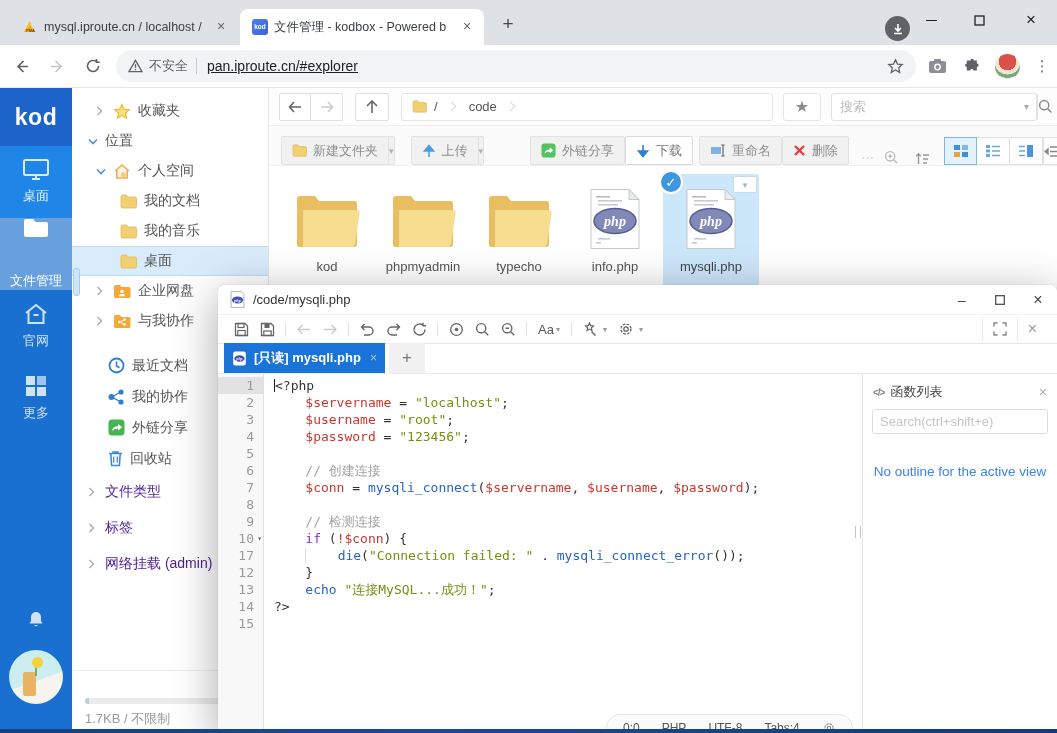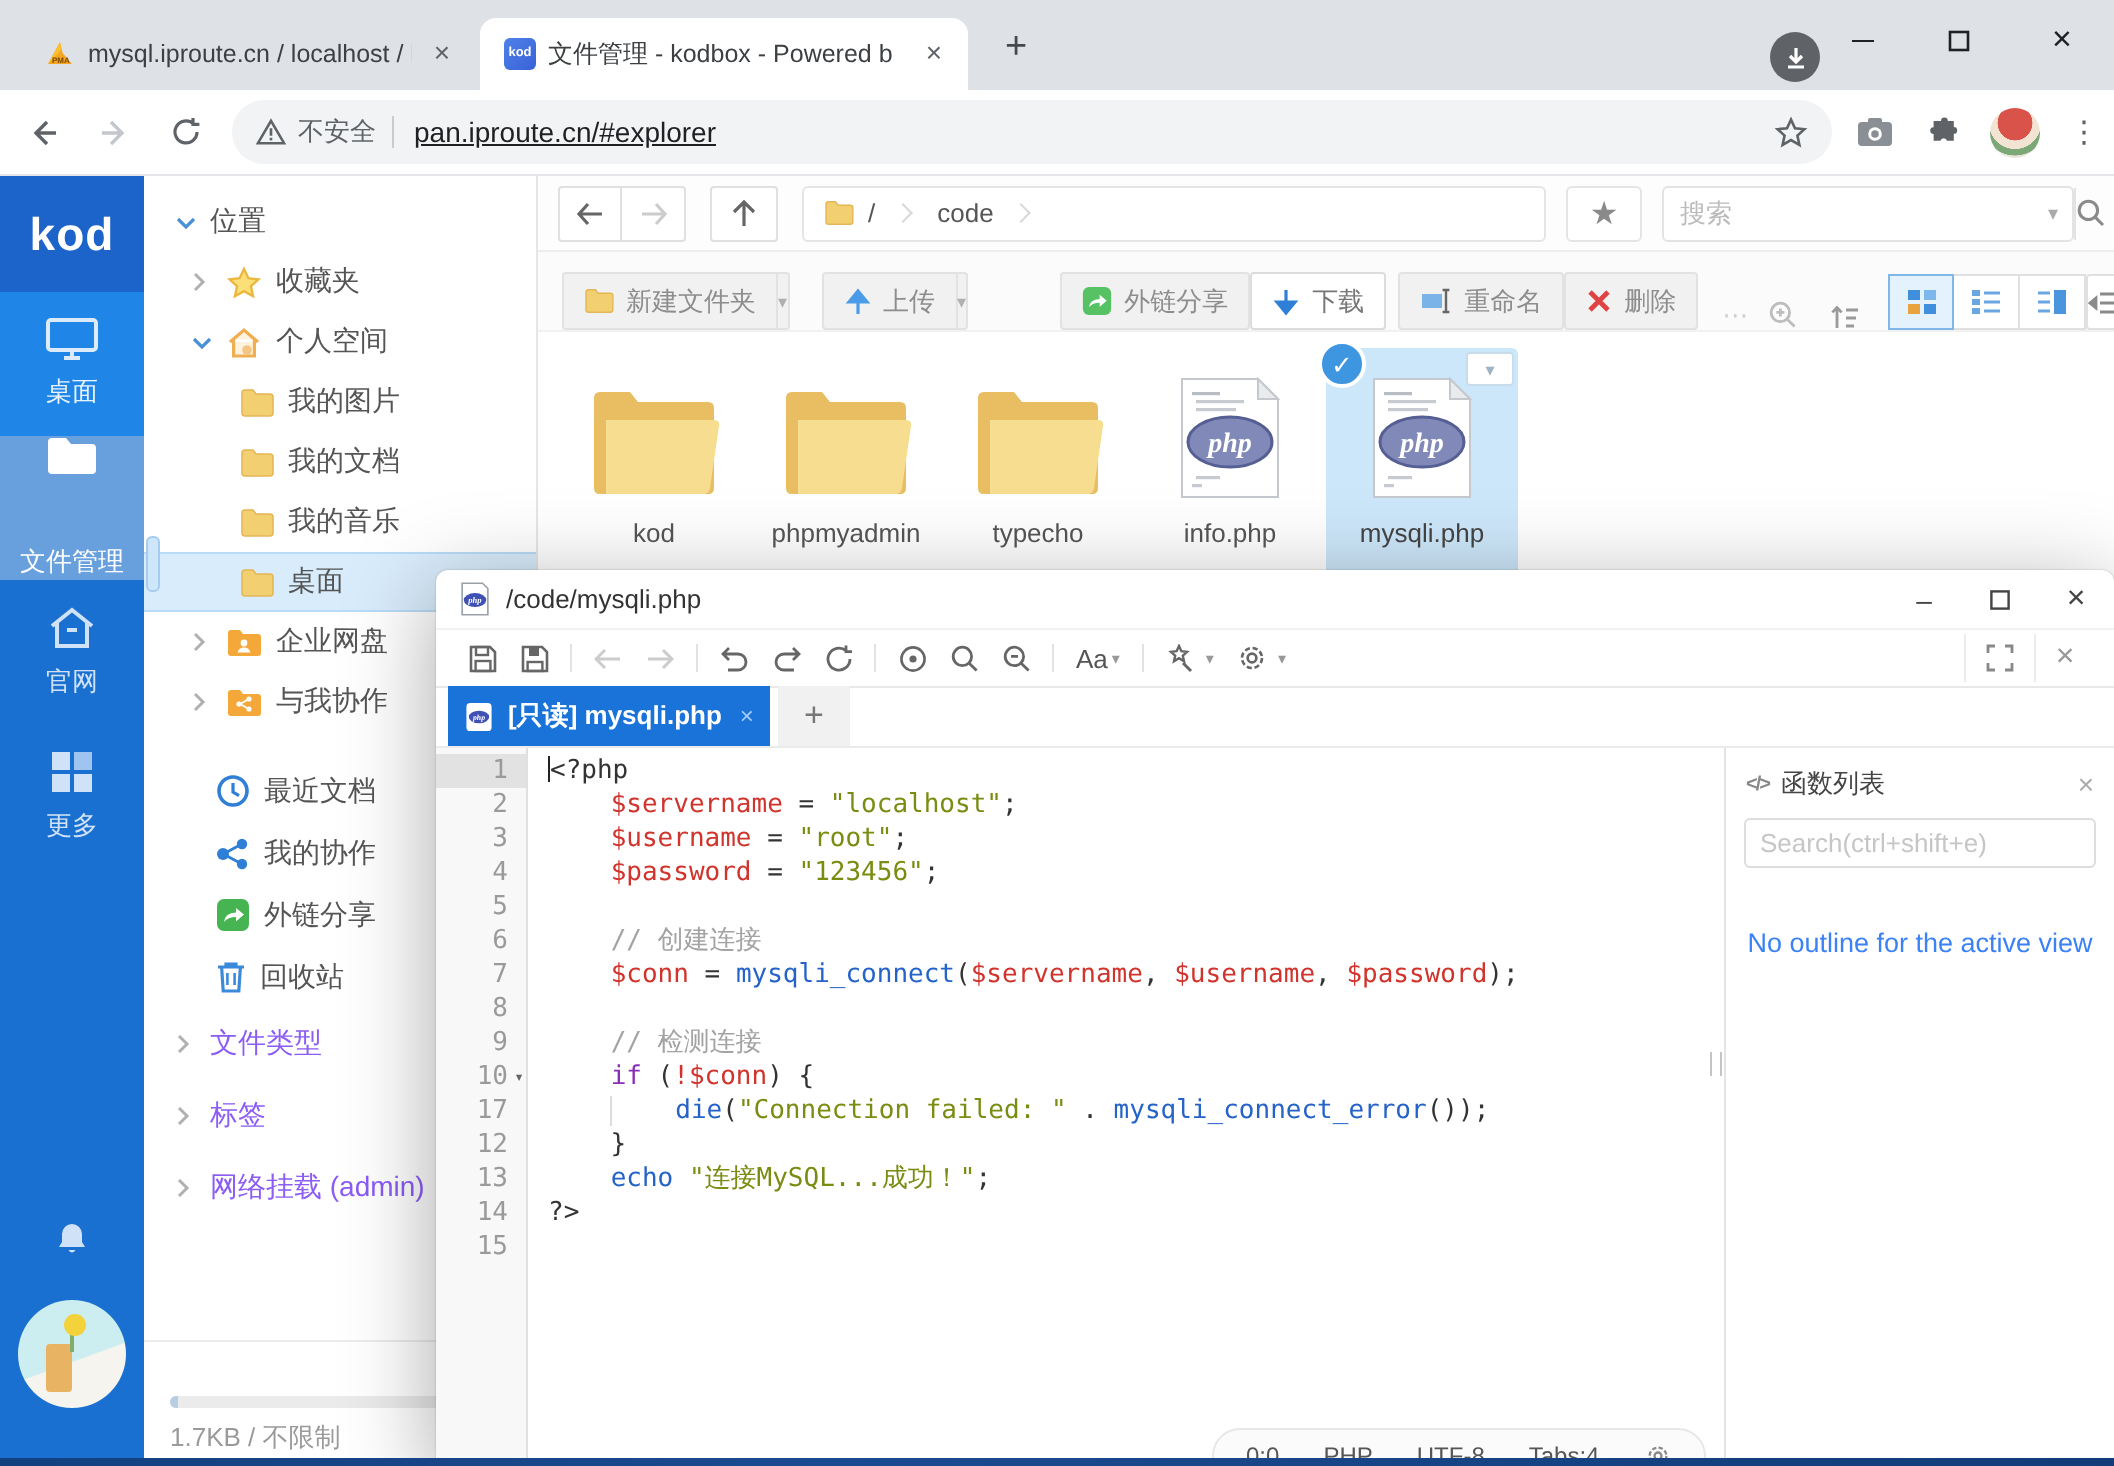--- a/index.html
+++ b/index.html
@@ -49,21 +49,21 @@
   .ravatar .flower { position:absolute; left:23px; top:7px; width:11px; height:11px; border-radius:50%; background:#f4d23c; }
   .ravatar .stem { position:absolute; left:26px; top:14px; width:2px; height:12px; background:#7fae6a; }
 
   
   .tree { position:absolute; left:72px; top:88px; width:196px; height:645px; background:#fff; padding-top:8px; font-size:14px; color:#555; }
   .trow { height:30px; display:flex; align-items:center; gap:7px; padding-left:16px; }
   .trow .chev { width:10px; flex:none; }
   .trow.l1 { padding-left:24px; }
   .trow.l2 { padding-left:48px; }
   .trow.tool { height:31px; padding-left:36px; }
-  .trow.sec2 { height:36px; color:#8b5cf6; }
+  .trow.sec2 { height:36px; color:#4c1d95; }
   .trow.sel { background:#d9ecfb; border-top:1px solid #b9dbf6; border-bottom:1px solid #b9dbf6; }
   .tgap { height:14px; }
   .tscroll { position:absolute; left:1px; top:180px; width:7px; height:28px; background:#cde6fa; border:1px solid #a6cdf0; border-radius:3px; }
   .tdivider { position:absolute; left:0; top:582px; width:196px; height:1px; background:#ececec; }
   .quotabar { position:absolute; left:13px; top:610px; width:140px; height:6px; border-radius:3px; background:#ebebeb; overflow:hidden; }
   .quotabar i { display:block; width:4px; height:6px; background:#b9cde2; }
   .quotatxt { position:absolute; left:13px; top:622px; font-size:13px; color:#9a9a9a; }
 
   
   .explorer { position:absolute; left:268px; top:88px; width:789px; height:645px; background:#fff; border-left:1px solid #e6e6e6; }
@@ -269,56 +269,50 @@
       </svg>
   </div>
   <div class="ravatar">
       <i class="vase"></i>
       <i class="stem"></i>
       <i class="flower"></i>
     </div>
 </div>
 
 <div class="tree">
+  <div class="trow l1">
+    <span class="chev">
+        <svg width="7" height="10" viewBox="0 0 7 10">
+          <path d="M1.5 1 L5.5 5 L1.5 9" stroke="#b0b0b0" stroke-width="1.5" fill="none"></path>
+        </svg>
+      </span>
+    <svg width="18" height="17" viewBox="0 0 18 17">
+        <path d="M9 1.5 l2.2 4.6 5 .6 -3.7 3.4 1 5 -4.5-2.5 -4.5 2.5 1-5 L1.8 6.7 l5-.6 z" fill="#fbe07a" stroke="#ecb73e" stroke-width="1.2"></path>
+      </svg>
+    <span>收藏夹</span>
+  </div>
   <div class="trow">
     <span class="chev">
         <svg width="10" height="7" viewBox="0 0 10 7">
           <path d="M1 1.5 L5 5.5 L9 1.5" stroke="#4a90d9" stroke-width="1.6" fill="none"></path>
         </svg>
       </span>
     <span>位置</span>
   </div>
   <div class="trow l1">
     <span class="chev">
-        <svg width="7" height="10" viewBox="0 0 7 10">
-          <path d="M1.5 1 L5.5 5 L1.5 9" stroke="#b0b0b0" stroke-width="1.5" fill="none"></path>
-        </svg>
-      </span>
-    <svg width="18" height="17" viewBox="0 0 18 17">
-        <path d="M9 1.5 l2.2 4.6 5 .6 -3.7 3.4 1 5 -4.5-2.5 -4.5 2.5 1-5 L1.8 6.7 l5-.6 z" fill="#fbe07a" stroke="#ecb73e" stroke-width="1.2"></path>
-      </svg>
-    <span>收藏夹</span>
-  </div>
-  <div class="trow l1">
-    <span class="chev">
         <svg width="10" height="7" viewBox="0 0 10 7">
           <path d="M1 1.5 L5 5.5 L9 1.5" stroke="#4a90d9" stroke-width="1.6" fill="none"></path>
         </svg>
       </span>
     <svg width="18" height="17" viewBox="0 0 18 17">
         <path d="M2 8 L9 2 L16 8 M3.8 6.8 V15 h10.4 V6.8" fill="#fdf3dc" stroke="#efae52" stroke-width="1.6"></path>
         <circle cx="10.5" cy="12" r="2.4" fill="#f2c684"></circle>
       </svg>
     <span>个人空间</span>
-  </div>
-  <div class="trow l2">
-    <svg width="17" height="15" viewBox="0 0 17 15">
-        <path d="M1 2.5 q0-1.5 1.5-1.5 h4 l1.5 2 H15 q1.5 0 1.5 1.5 v8 q0 1.5 -1.5 1.5 h-12.5 q-1.5 0 -1.5 -1.5 z" fill="#f2cf71" stroke="#e4b755" stroke-width=".8"></path>
-      </svg>
-    <span>我的图片</span>
   </div>
   <div class="trow l2">
     <svg width="17" height="15" viewBox="0 0 17 15">
         <path d="M1 2.5 q0-1.5 1.5-1.5 h4 l1.5 2 H15 q1.5 0 1.5 1.5 v8 q0 1.5 -1.5 1.5 h-12.5 q-1.5 0 -1.5 -1.5 z" fill="#f2cf71" stroke="#e4b755" stroke-width=".8"></path>
       </svg>
     <span>我的文档</span>
   </div>
   <div class="trow l2">
     <svg width="17" height="15" viewBox="0 0 17 15">
         <path d="M1 2.5 q0-1.5 1.5-1.5 h4 l1.5 2 H15 q1.5 0 1.5 1.5 v8 q0 1.5 -1.5 1.5 h-12.5 q-1.5 0 -1.5 -1.5 z" fill="#f2cf71" stroke="#e4b755" stroke-width=".8"></path>

